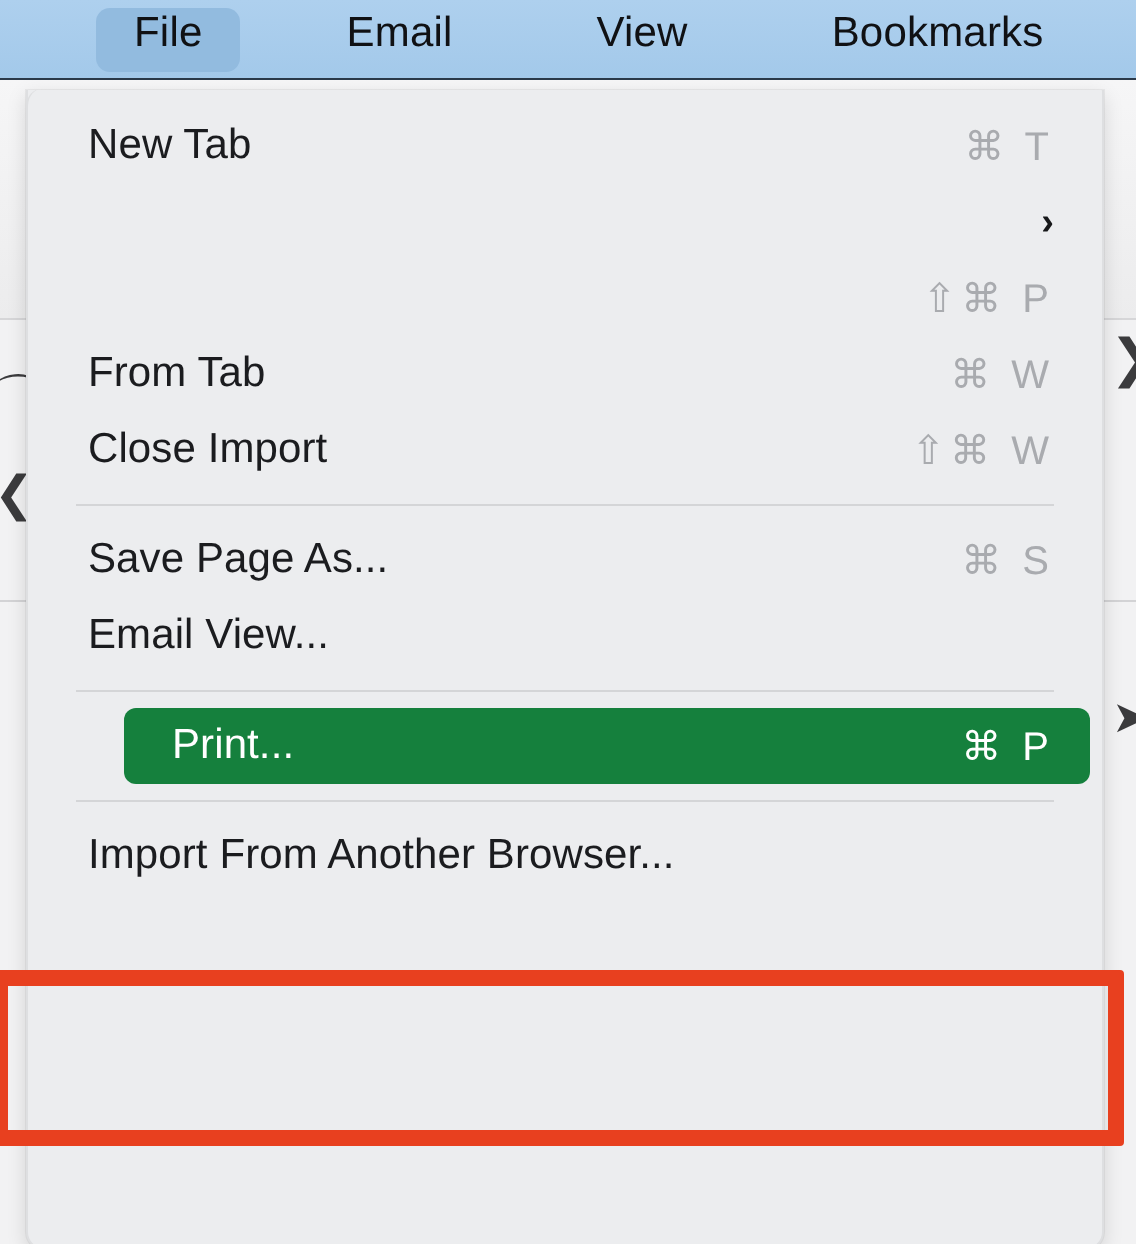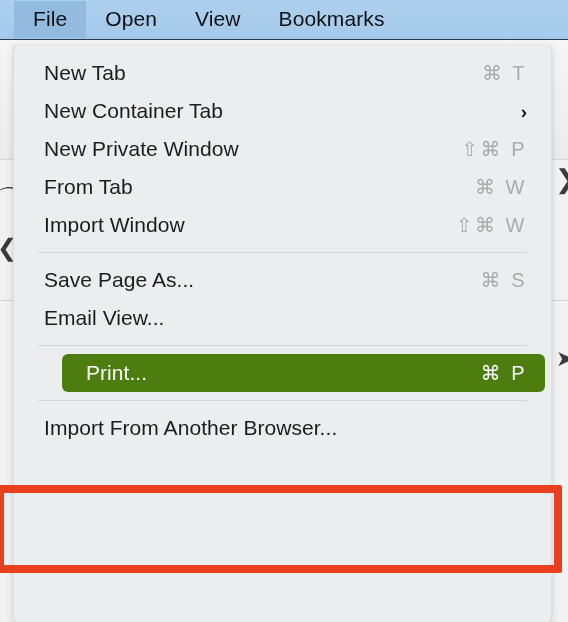--- a/index.html
+++ b/index.html
@@ -60,24 +60,25 @@
     border-bottom: 1px solid #2b3a4a;
     display: flex;
     align-items: center;
     padding-left: 14px;
     overflow: hidden;
     z-index: 5;
   }
   .menubar-item {
     font-size: 21px;
     color: #101114;
-    padding: 6px 19px 7px 19px;
-    border-radius: 0;
+    padding: 1px 19px 7px 19px;
+    border-radius: 7px;
     white-space: nowrap;
     letter-spacing: .1px;
+    margin-left: 34px;
   }
   .menubar-item.active {
     background: #92bbdf;
   }
 
   
   .dropdown {
     position: absolute;
     left: 13px; top: 45px;
     width: 539px;
@@ -130,21 +131,21 @@
   }
   .menu-submarker {
     margin-left: auto;
     font-size: 19px;
     color: #17181a;
     font-weight: bold;
     line-height: 1;
   }
 
   .menu-row.highlight {
-    background: #4d7c0f;
+    background: #15803d;
     margin-left: 48px;
   }
   .menu-row.highlight .menu-label,
   .menu-row.highlight .menu-shortcut {
     color: #ffffff;
   }
 
   .menu-sep {
     height: 1px;
     background: #d4d5d7;
@@ -173,50 +174,48 @@
   <div class="bg-glyph bg-chev-l">⌒</div>
   <div class="bg-glyph bg-chev-b">❮</div>
   <div class="bg-glyph bg-chev-r">❯</div>
   <div class="bg-glyph bg-arrow-r">➤</div>
 
   <div class="menubar">
     <div class="menubar-item active">
       <span>File</span>
     </div>
     <div class="menubar-item">
-      <span>Open</span>
+      <span>Email</span>
     </div>
     <div class="menubar-item">
       <span>View</span>
     </div>
     <div class="menubar-item">
       <span>Bookmarks</span>
     </div>
   </div>
 
   <div class="dropdown">
     <div class="menu-list" id="menu-list">
         <div class="menu-row">
           <span class="menu-label">New Tab</span>
           <span class="menu-shortcut">⌘ T</span>
         </div>
         <div class="menu-row">
-          <span class="menu-label">New Container Tab</span>
           <span class="menu-submarker">›</span>
         </div>
         <div class="menu-row">
-          <span class="menu-label">New Private Window</span>
           <span class="menu-shortcut">⇧⌘ P</span>
         </div>
         <div class="menu-row">
           <span class="menu-label">From Tab</span>
           <span class="menu-shortcut">⌘ W</span>
         </div>
         <div class="menu-row">
-          <span class="menu-label">Import Window</span>
+          <span class="menu-label">Close Import</span>
           <span class="menu-shortcut">⇧⌘ W</span>
         </div>
         <div class="menu-sep"></div>
         <div class="menu-row">
           <span class="menu-label">Save Page As...</span>
           <span class="menu-shortcut">⌘ S</span>
         </div>
         <div class="menu-row">
           <span class="menu-label">Email View...</span>
         </div>

